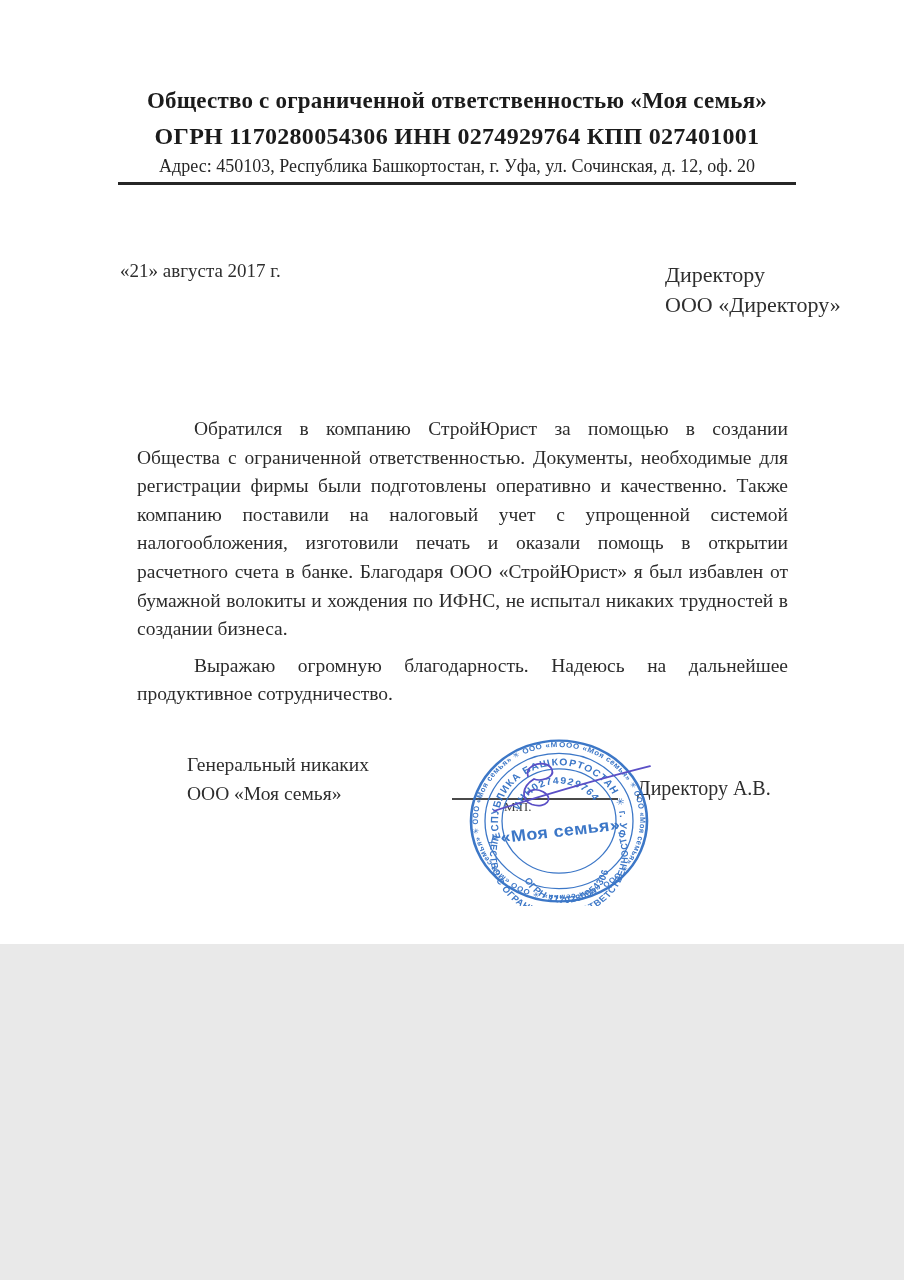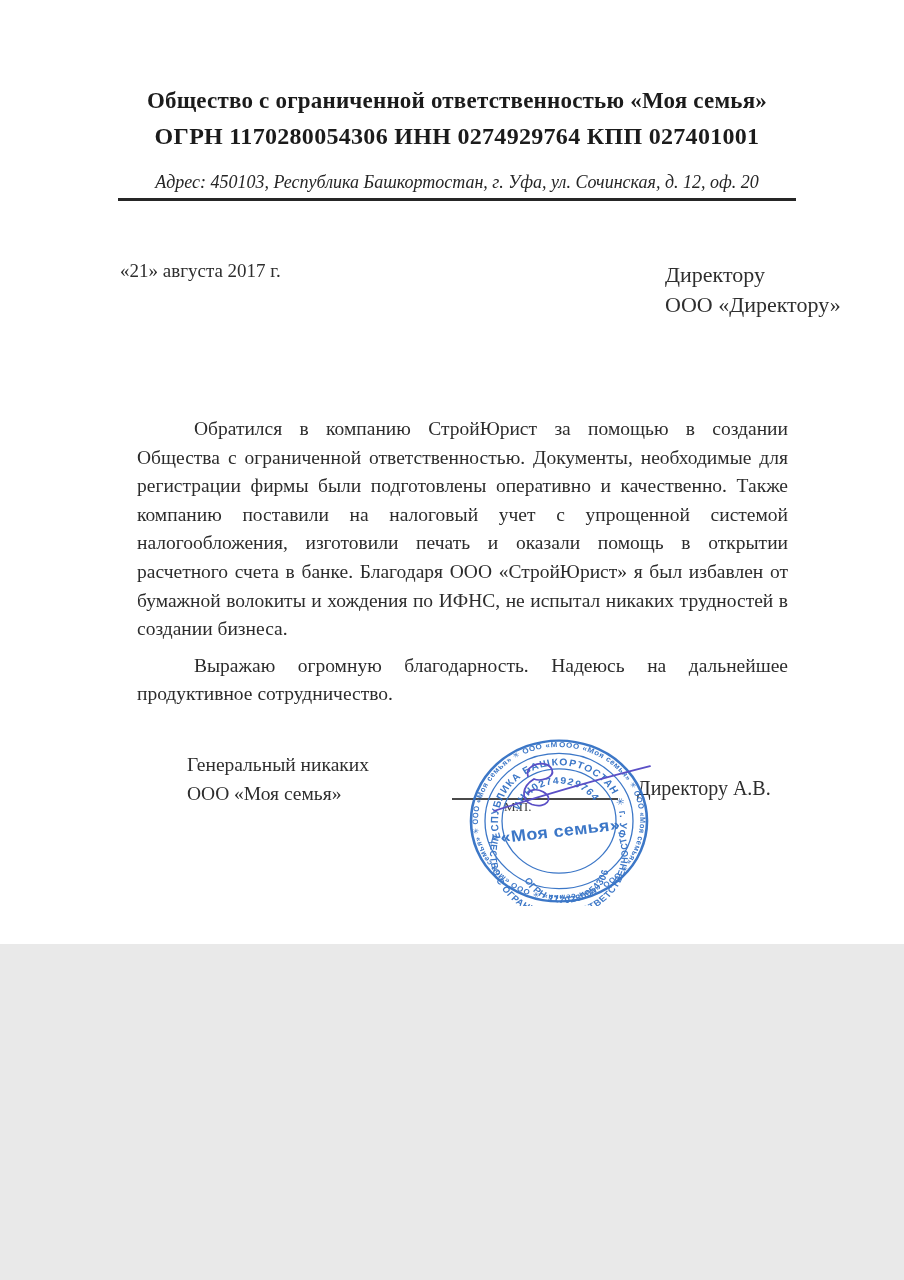--- a/index.html
+++ b/index.html
@@ -9,21 +9,21 @@
     margin:0 auto;
     background:var(--paper,#ffffff);
     font-family:"Liberation Serif","DejaVu Serif",serif;
     color:var(--ink,#2e2e2e);
     overflow:hidden;
   }
   
   .letterhead{position:absolute;left:118px;top:86px;width:678px;text-align:center;color:#1b1b1b;}
   .lh-company{font-size:23px;font-weight:bold;line-height:30px;letter-spacing:.2px;}
   .lh-reg{font-size:24px;font-weight:bold;line-height:30px;margin-top:5px;letter-spacing:.3px;}
-  .lh-addr{font-size:18px;font-weight:normal;line-height:23px;margin-top:20px;color:#262626;font-style:italic;}
+  .lh-addr{font-size:18px;font-weight:normal;line-height:23px;margin-top:4px;color:#262626;}
   .lh-rule{height:3px;background:var(--divider,#262626);margin-top:4px;}
   
   .date{position:absolute;left:120px;top:260px;font-size:19px;}
   .recipient{position:absolute;left:665px;top:260px;font-size:22px;line-height:30px;}
   
   .body-text{position:absolute;left:129px;top:407px;width:667px;font-size:19.5px;line-height:28.6px;text-align:justify;color:#2c2c2c;}
   .body-text p{margin:8px;text-indent:57px;}
   
   .sig-block{position:absolute;left:187px;top:750px;font-size:19.5px;line-height:29px;}
   .signer{position:absolute;left:637px;top:777px;font-size:20px;}

